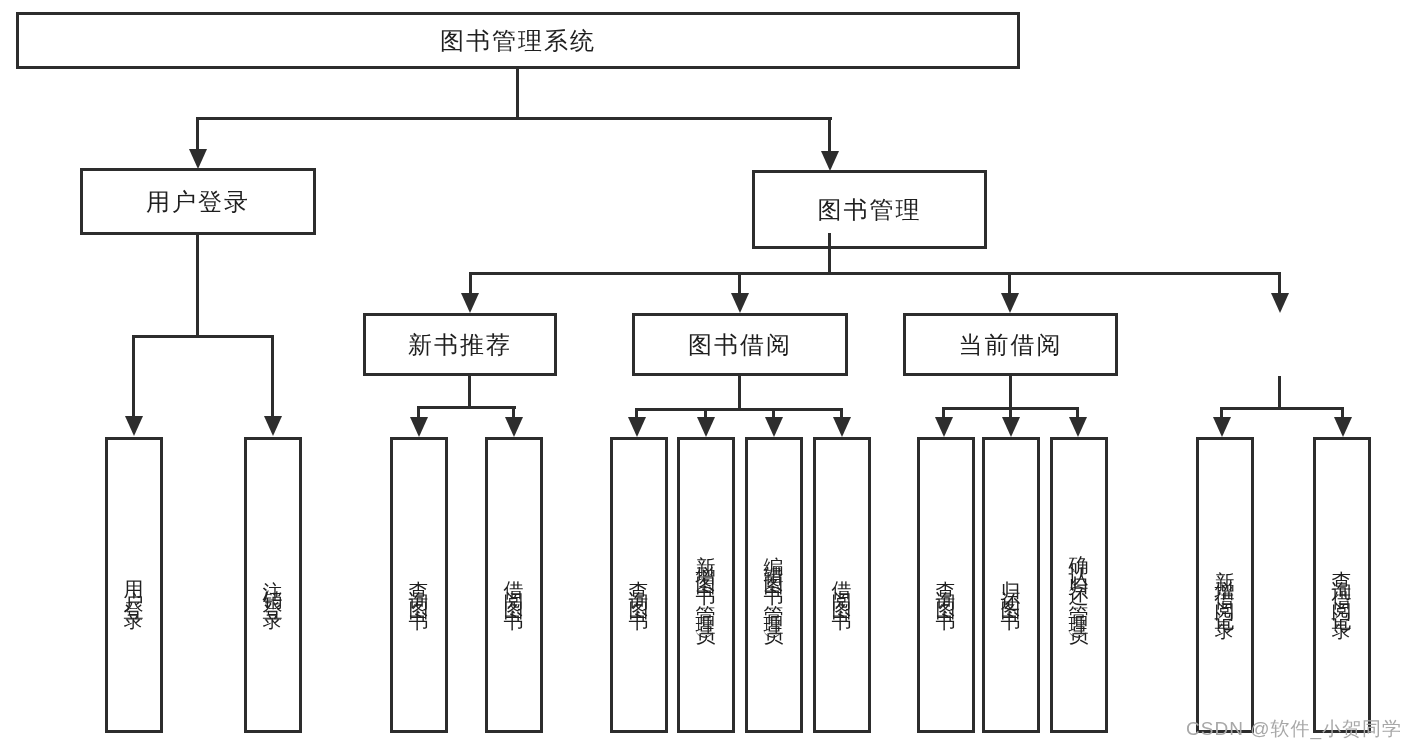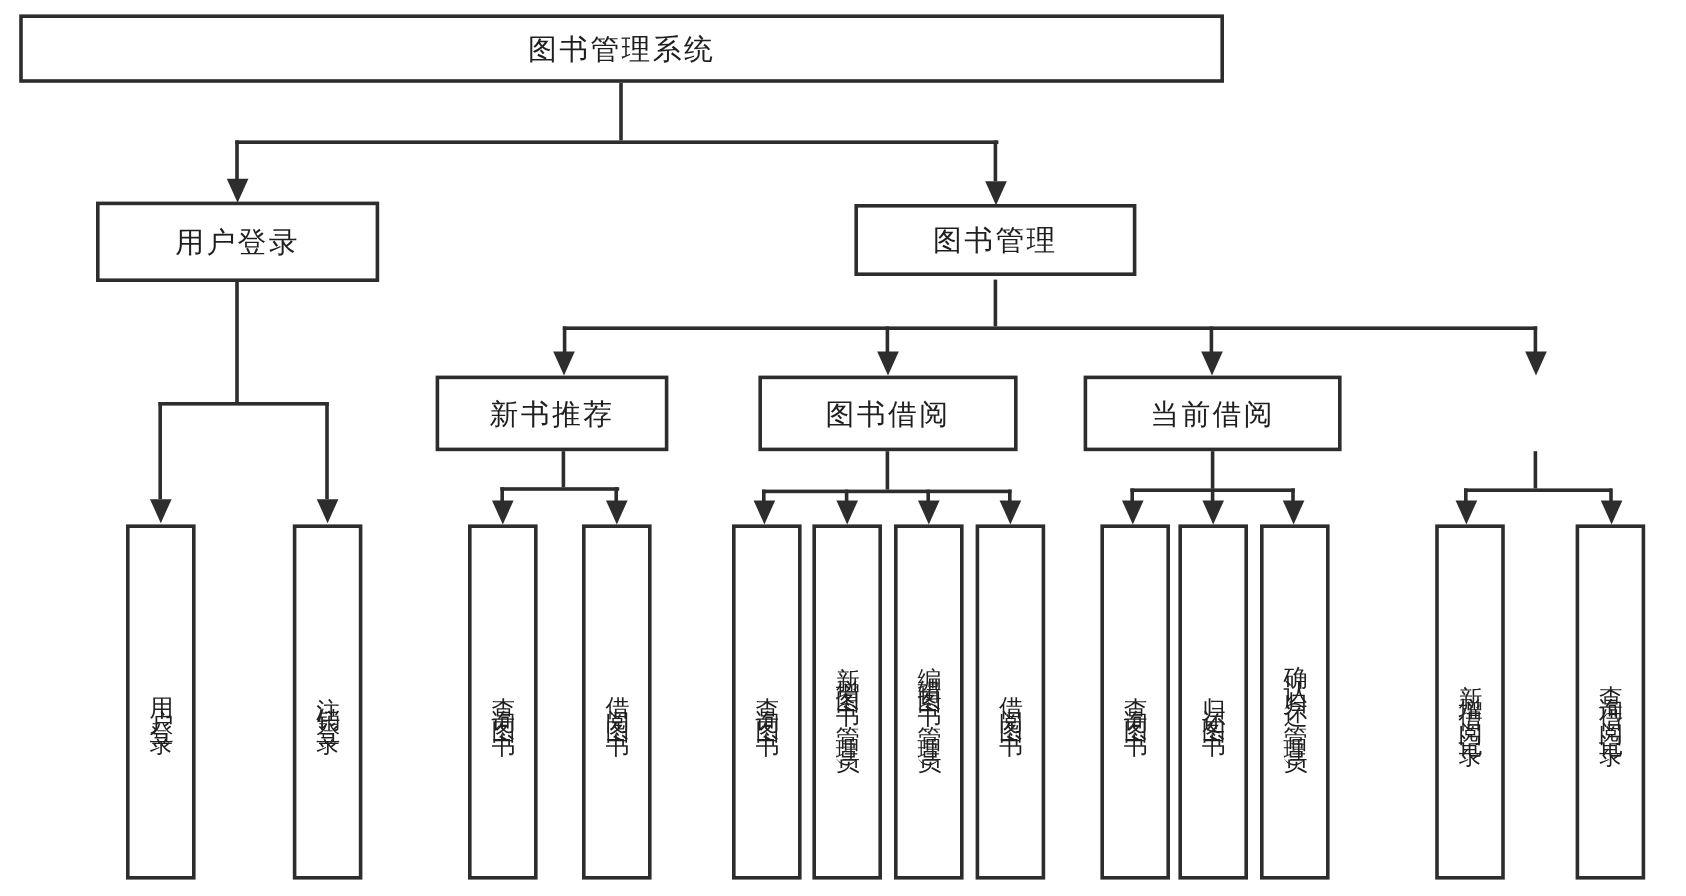--- a/index.html
+++ b/index.html
@@ -59,21 +59,21 @@
 
 <div class="canvas">
 
   <div class="box" style="left:16px;top:12px;width:1004px;height:57px">
     <span class="h-label">图书管理系统</span>
   </div>
 
   <div class="box" style="left:80px;top:168px;width:236px;height:67px">
     <span class="h-label">用户登录</span>
   </div>
-  <div class="box" style="left:712px;top:170px;width:235px;height:60px">
+  <div class="box" style="left:752px;top:170px;width:235px;height:79px">
     <span class="h-label">图书管理</span>
   </div>
 
   <div class="box" style="left:363px;top:313px;width:194px;height:63px">
     <span class="h-label">新书推荐</span>
   </div>
   <div class="box" style="left:632px;top:313px;width:216px;height:63px">
     <span class="h-label">图书借阅</span>
   </div>
   <div class="box" style="left:903px;top:313px;width:215px;height:63px">
@@ -176,14 +176,15 @@
   <div class="vline" style="left:1076px;top:407px;height:11px"></div>
   <div class="arrow" style="left:1069px;top:417px"></div>
 
   <div class="vline" style="left:1278px;top:376px;height:31px"></div>
   <div class="hline" style="left:1220px;top:407px;width:123px"></div>
   <div class="vline" style="left:1220px;top:407px;height:11px"></div>
   <div class="arrow" style="left:1213px;top:417px"></div>
   <div class="vline" style="left:1341px;top:407px;height:11px"></div>
   <div class="arrow" style="left:1334px;top:417px"></div>
 
+  <div class="watermark">CSDN @软件_小贺同学</div>
 
 </div>
 
 </body></html>

